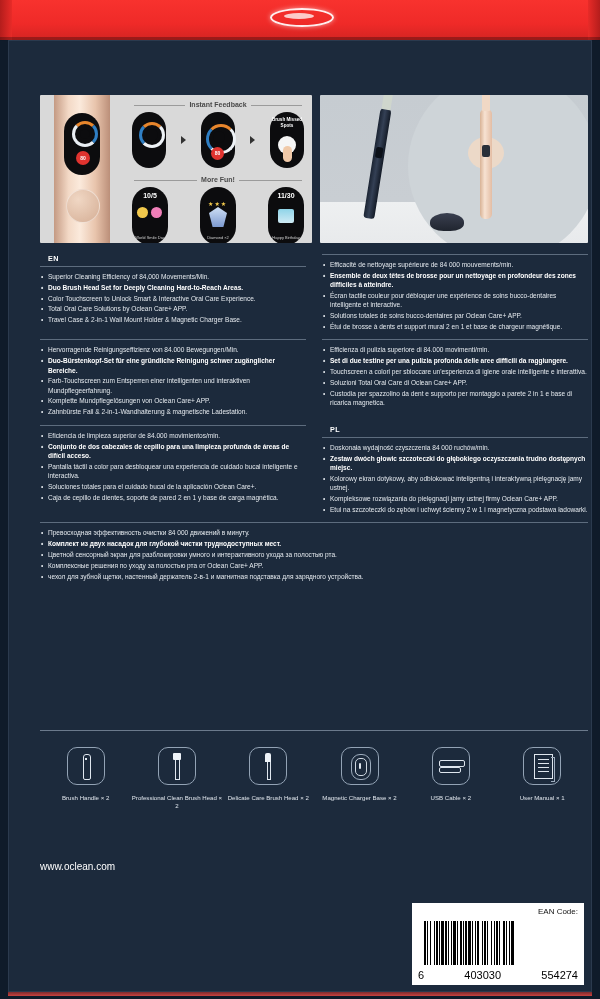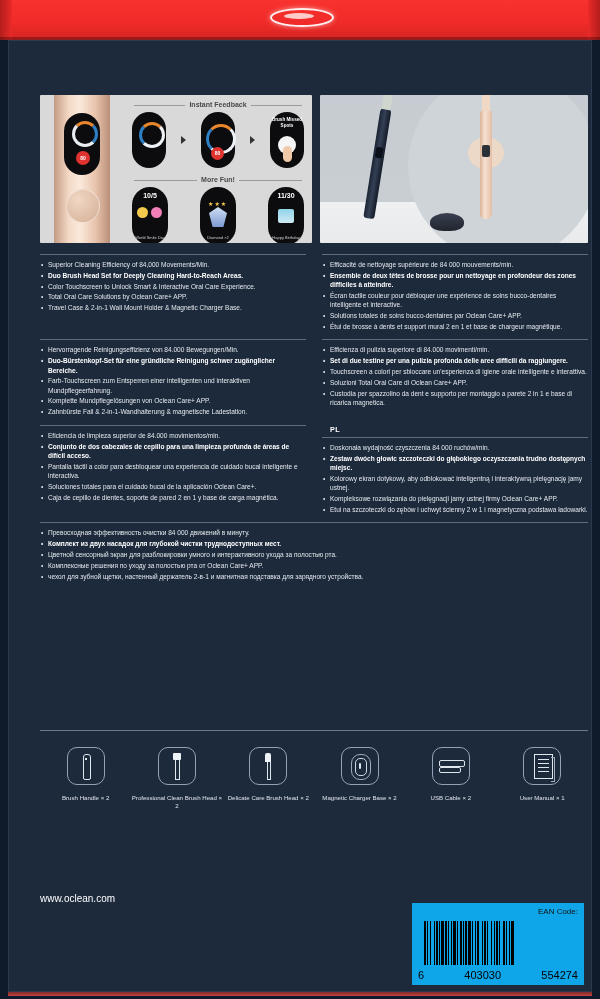--- a/index.html
+++ b/index.html
@@ -170,22 +170,22 @@
   .ic-usb:after{content:"";position:absolute;left:0;top:7px;width:20px;height:4px;
         border:1px solid #dfe6ee;border-radius:2px;}
   .ic-manual{position:absolute;left:10px;top:6px;width:17px;height:23px;
         border:1px solid #dfe6ee;background:transparent;}
   .ic-manual:before{content:"";position:absolute;left:3px;top:4px;width:11px;height:1px;
         background:#dfe6ee;box-shadow:0 4px 0 #dfe6ee,0 8px 0 #dfe6ee,0 12px 0 #dfe6ee;}
   .ic-manual:after{content:"";position:absolute;left:16px;top:2px;width:3px;height:23px;
         border:1px solid #9eadbe;border-left:0;}
 
   
-  .site{position:absolute;left:32px;top:853px;color:#ffffff;font-size:10px;}
-  .ean{position:absolute;left:404px;top:863px;width:172px;height:82px;background:#0ea5e9;}
+  .site{position:absolute;left:32px;top:821px;color:#ffffff;font-size:10px;}
+  .ean{position:absolute;left:404px;top:863px;width:172px;height:82px;background:#ffffff;}
   .ean-label{position:absolute;right:6px;top:4px;color:#111;font-size:8px;}
   .bars{position:absolute;left:12px;top:18px;height:44px;display:flex;align-items:flex-end;}
   .bars i{display:block;background:#000;height:44px;}
   .ean-digits{position:absolute;left:6px;bottom:4px;right:6px;display:flex;
         justify-content:space-between;color:#000;font-size:11px;
         font-family:"Liberation Sans",sans-serif;}
 </style>
 </head>
 <body>
 
@@ -259,20 +259,21 @@
         <div class="mount"></div>
         <div class="brush brush-dark"></div>
         <div class="brush brush-light"></div>
         <div class="dock"></div>
       </div>
     </div>
 
     <div class="specs">
         <div class="specrow">
           <div class="spec">
+            <div class="lang">EN</div>
             <div class="rule"></div>
             <ul>
               <li>Superior Cleaning Efficiency of 84,000 Movements/Min.</li>
               <li class="b">Duo Brush Head Set for Deeply Cleaning Hard-to-Reach Areas.</li>
               <li>Color Touchscreen to Unlock Smart &amp; Interactive Oral Care Experience.</li>
               <li>Total Oral Care Solutions by Oclean Care+ APP.</li>
               <li>Travel Case &amp; 2-in-1 Wall Mount Holder &amp; Magnetic Charger Base.</li>
             </ul>
           </div>
           <div class="spec">

